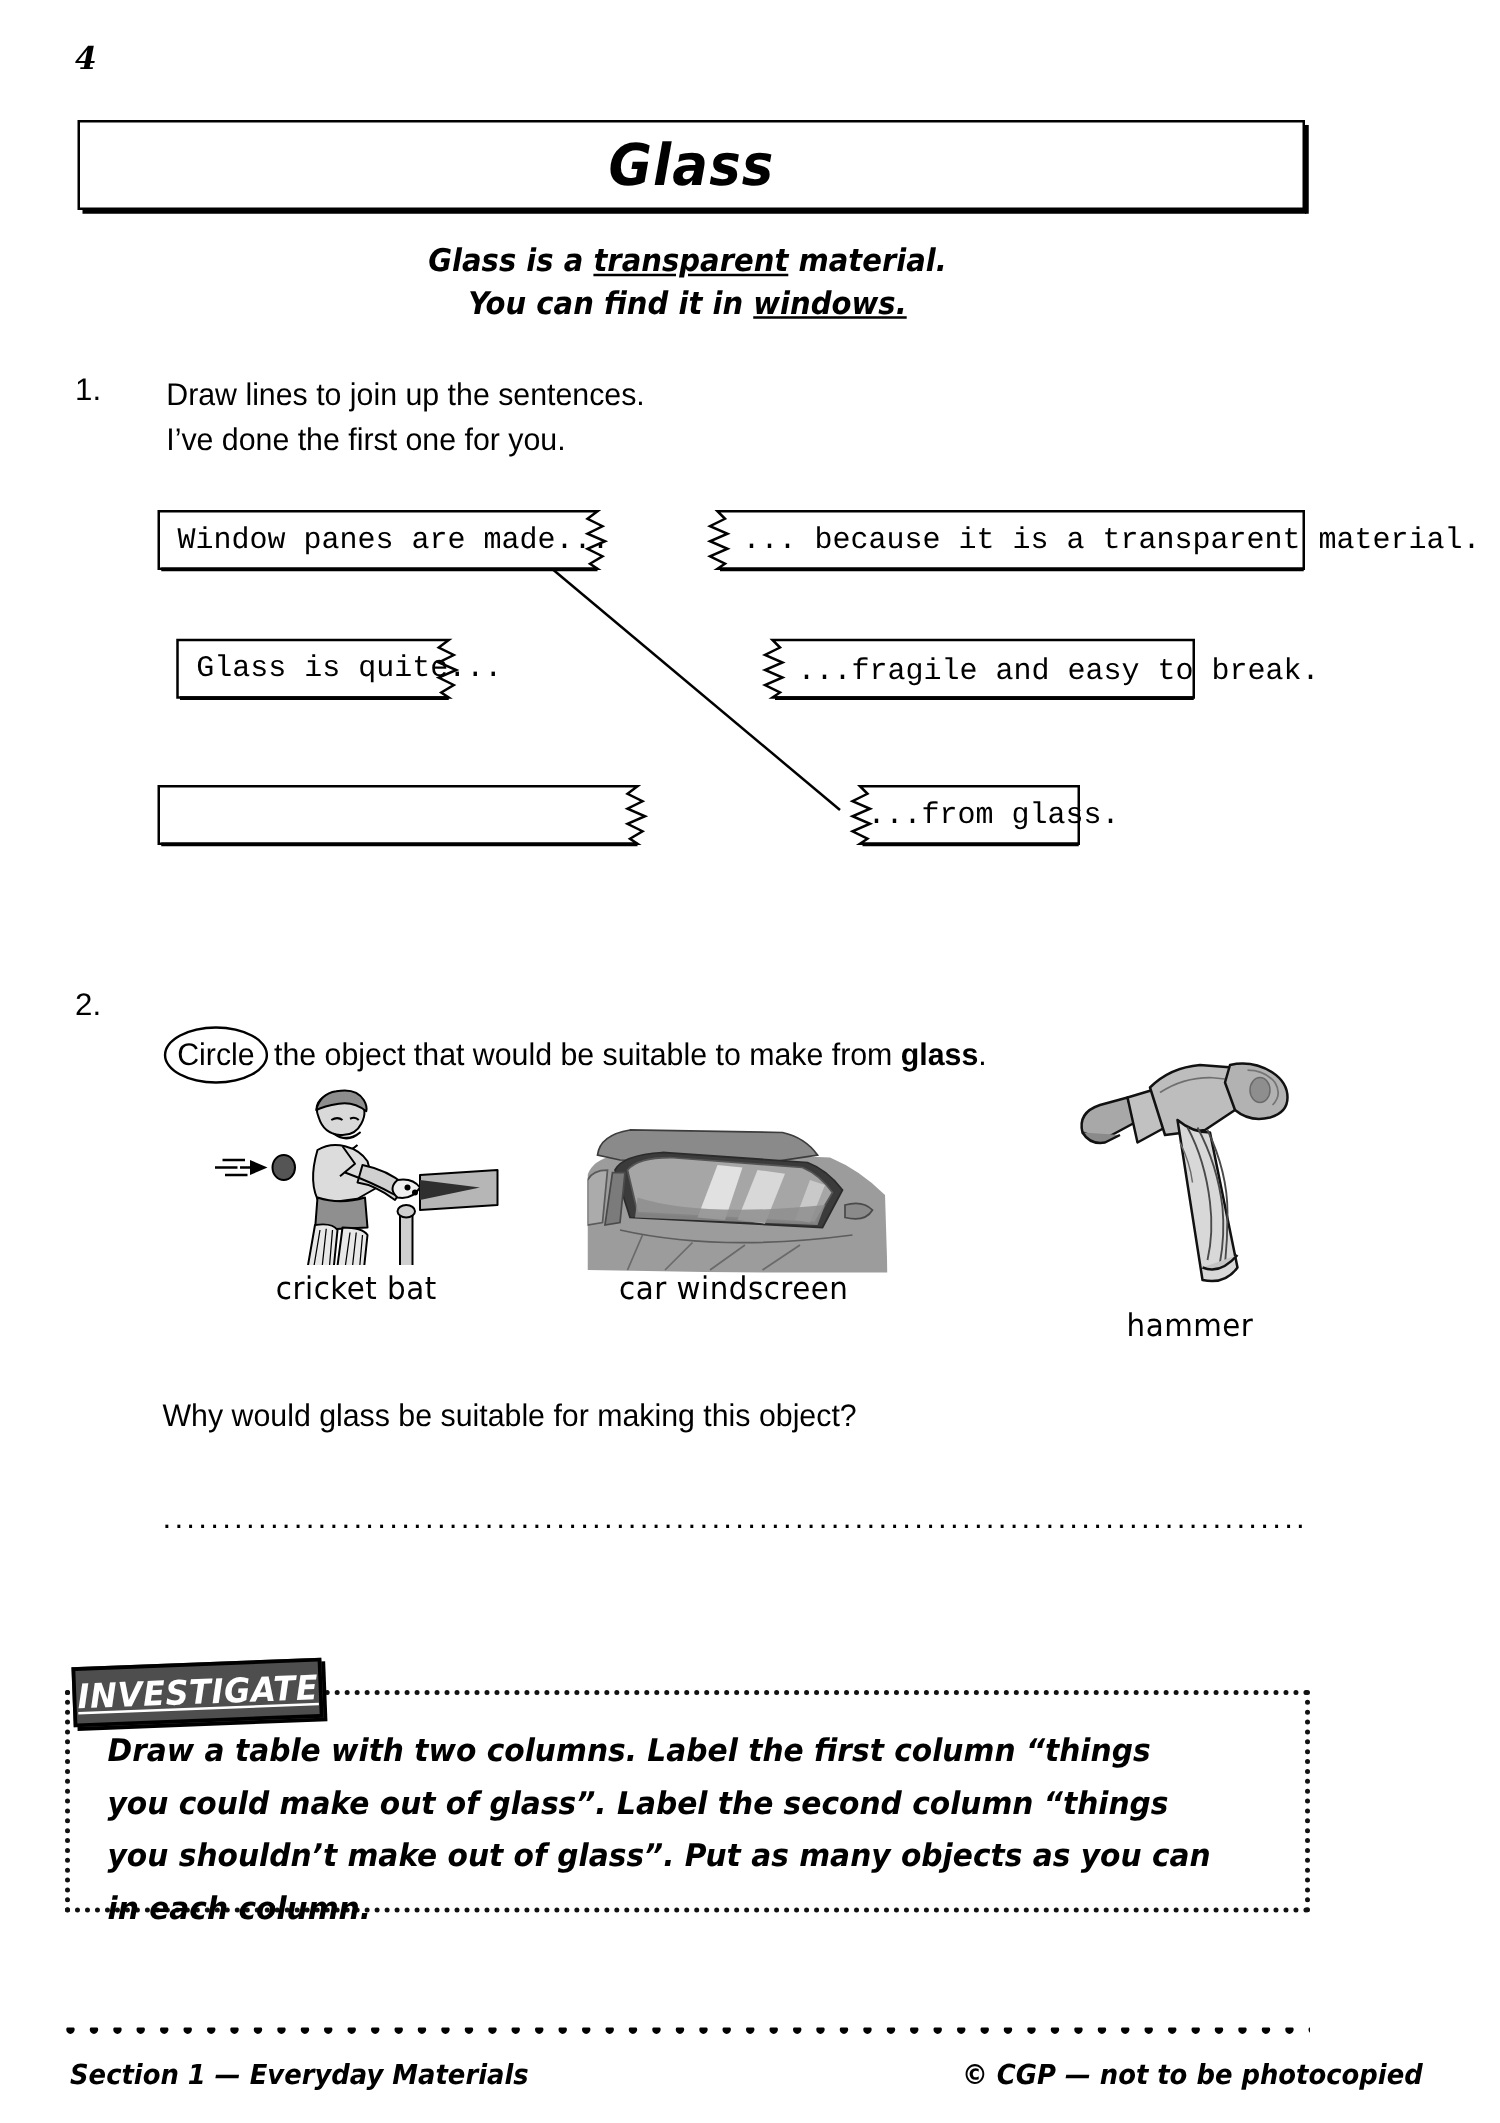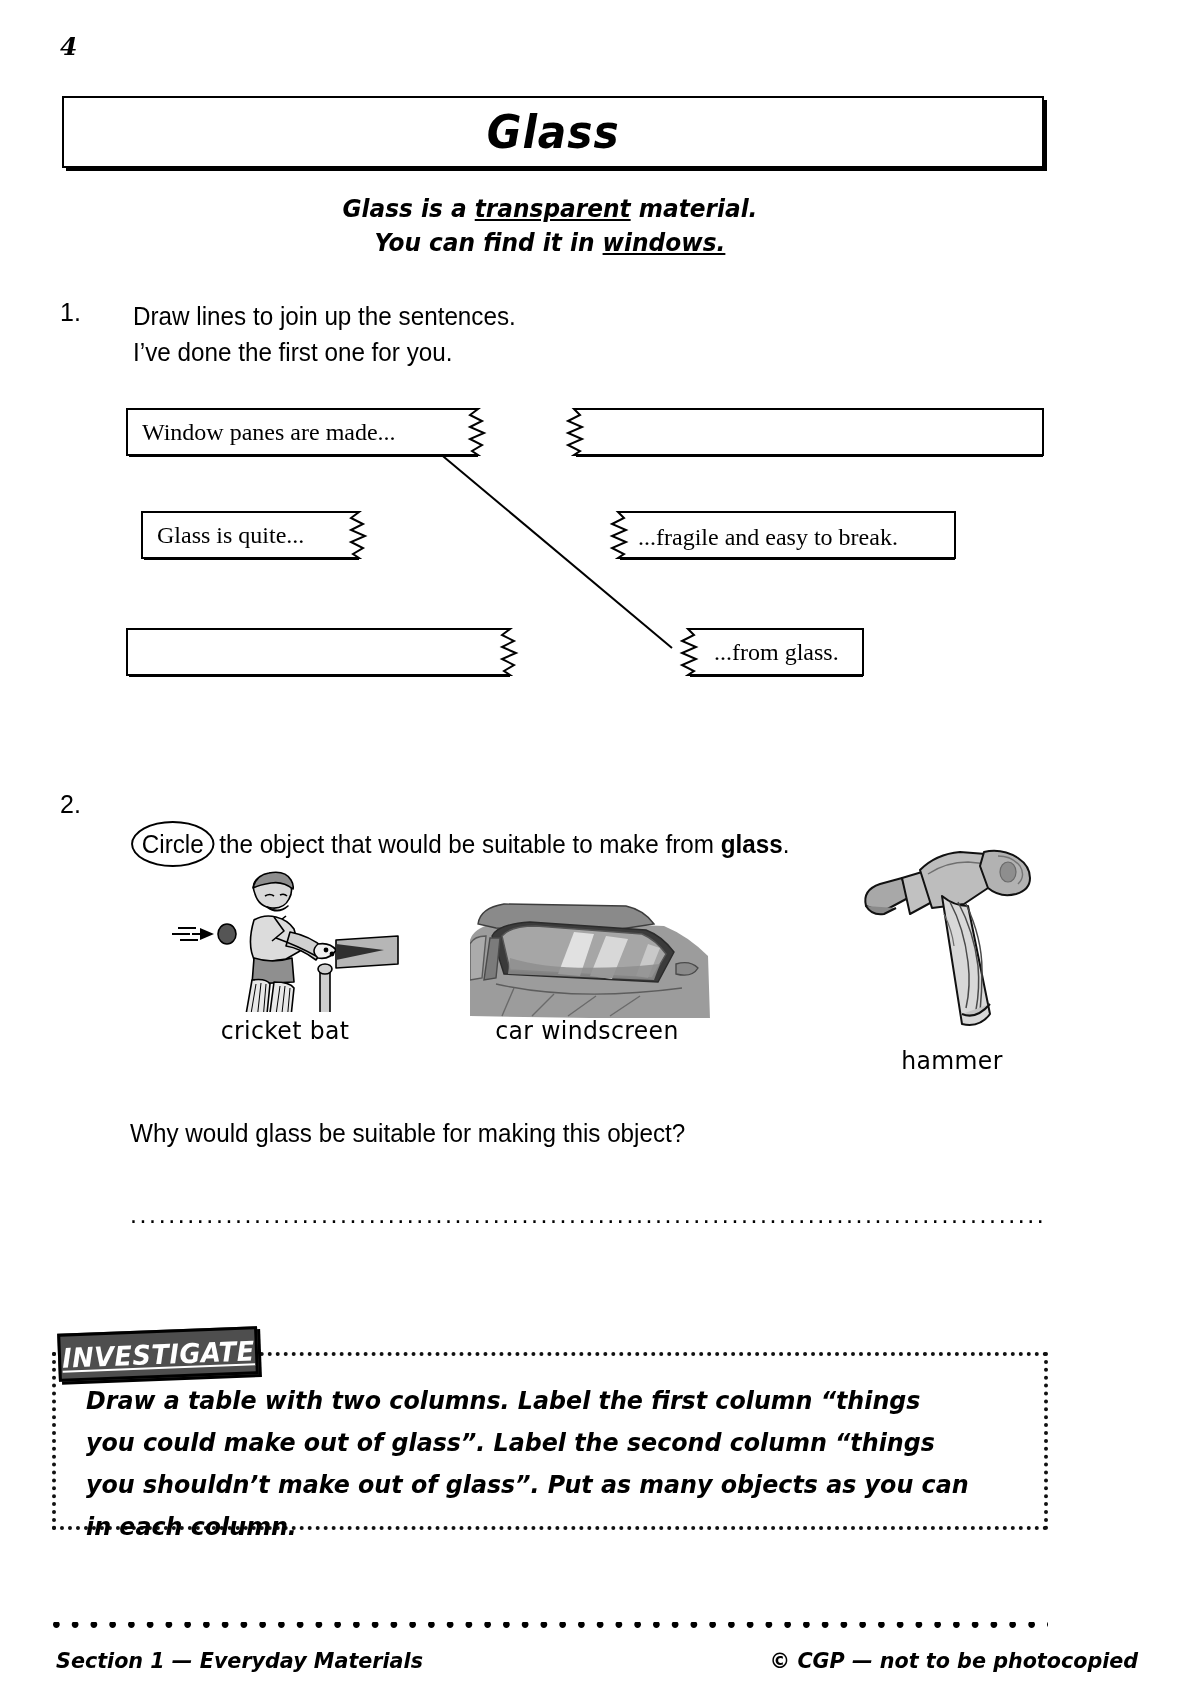--- a/index.html
+++ b/index.html
@@ -101,21 +101,21 @@
     position: absolute;
     box-sizing: border-box;
   }
   .torn-box svg { display:block; position:absolute; left:0; top:0; overflow:visible;}
   .torn-label {
     position: absolute;
     top: 0;
     height: 100%;
     display: flex;
     align-items: center;
-    font-family: Liberation Serif, serif;
+    font-family: Liberation Mono, monospace;
     font-size: 24px;
     white-space: nowrap;
     transform-origin: left center;
   }
 
   
   .join-line { position: absolute; left:0; top:0; width:1200px; height:1698px; pointer-events:none;}
 
   
   .circle-word {
@@ -288,36 +288,37 @@
     <path d="M1,1 H384 L376,7 L388,13 L376,19 L390,25 L376,31 L388,37 L378,43 L384,47 H1 Z" fill="#fff" stroke="#000" stroke-width="2"></path>
     <path d="M3,47.5 H384" stroke="#000" stroke-width="3"></path>
   </svg>
 </div>
 
 <div class="torn-box" style="left:552px; top:408px; width:492px; height:48px;">
   <svg width="492" height="48" viewBox="0 0 492 48">
     <path d="M22,1 H491 V47 H22 L28,43 L16,37 L30,31 L16,25 L30,19 L16,13 L28,7 Z" fill="#fff" stroke="#000" stroke-width="2"></path>
     <path d="M24,47.5 H491" stroke="#000" stroke-width="3"></path>
   </svg>
+  <div class="torn-label" style="left:42px;">... because it is a transparent material.</div>
 </div>
 
 <div class="torn-box" style="left:596px; top:511px; width:360px; height:52px;">
   <svg width="360" height="48" viewBox="0 0 360 48">
     <path d="M22,1 H359 V47 H22 L28,43 L16,37 L30,31 L16,25 L30,19 L16,13 L28,7 Z" fill="#fff" stroke="#000" stroke-width="2"></path>
     <path d="M24,47.5 H359" stroke="#000" stroke-width="3"></path>
   </svg>
   <div class="torn-label" style="left:42px;">...fragile and easy to break.</div>
 </div>
 
 <div class="torn-box" style="left:666px; top:628px; width:198px; height:48px;">
   <svg width="198" height="48" viewBox="0 0 198 48">
     <path d="M22,1 H197 V47 H22 L28,43 L16,37 L30,31 L16,25 L30,19 L16,13 L28,7 Z" fill="#fff" stroke="#000" stroke-width="2"></path>
     <path d="M24,47.5 H197" stroke="#000" stroke-width="3"></path>
   </svg>
-  <div class="torn-label" style="left:48px;text-align:right;">...from glass.</div>
+  <div class="torn-label" style="left:28px;text-align:right;">...from glass.</div>
 </div>
 
 <div class="q-num" style="left:60px; top:790px;">2.</div>
 <div class="q-text" style="left:133px; top:790px;">
   <span class="circle-word"><span class="ellipse"></span><span>Circle</span></span><span> the object that would be suitable to make from </span><b>glass</b><span>.</span>
 </div>
 
 <svg class="pic" style="left:170px; top:862px;" width="230" height="150" viewBox="0 0 230 150">
   <g stroke="#000" stroke-width="1.6" fill="none" stroke-linejoin="round">
 

